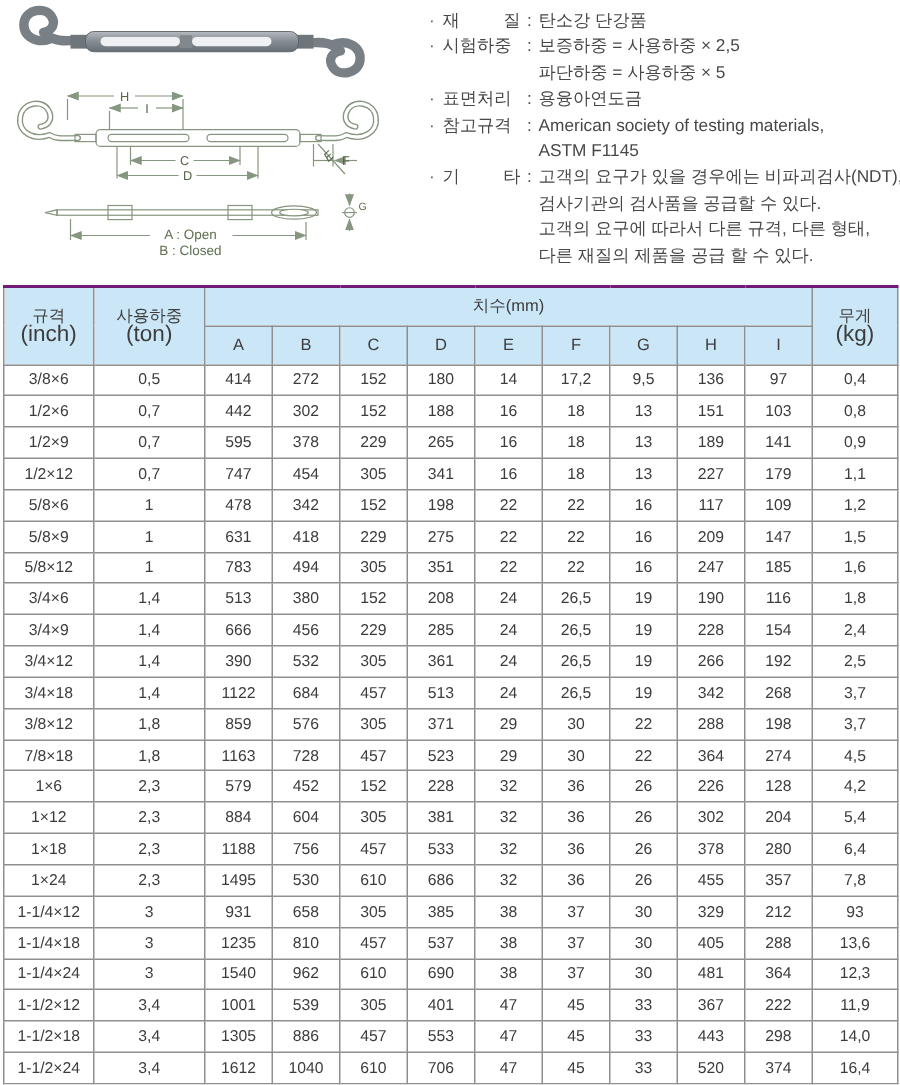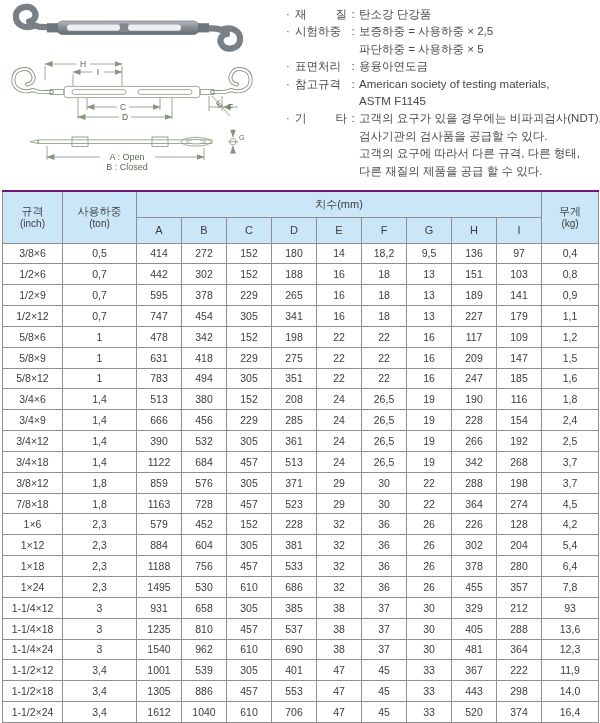--- a/index.html
+++ b/index.html
@@ -23,21 +23,21 @@
 
   
   .table-wrap { padding: 0 2px; }
   table.size-table { width: 596px; border-collapse: collapse; table-layout: fixed;
     border-top: 2px solid #701a75; border-bottom: 1px solid #8f8f8f; }
   table.size-table th, table.size-table td {
     border: 1px solid #8f8f8f; text-align: center; vertical-align: middle;
     color: #3c3c3c; overflow: hidden; }
   table.size-table thead th { background: #cbe7f7; font-weight: normal;
     font-size: 11px; height: 26px; line-height: 12px; }
-  table.size-table thead th .unit { font-size: 10px; }
+  table.size-table thead th .unit { font-size: 15px; }
   table.size-table tbody td { font-size: 10.5px; height: 20.85px; background: #ffffff; }
 
   
   svg text { font-family: "Liberation Sans", "DejaVu Sans", sans-serif; }
 </style>
 </head>
 <body>
 
 <div class="page">
 
@@ -253,21 +253,21 @@
       </thead>
       <tbody>
           <tr>
             <td>3/8×6</td>
             <td>0,5</td>
             <td>414</td>
             <td>272</td>
             <td>152</td>
             <td>180</td>
             <td>14</td>
-            <td>18,2</td>
+            <td>17,2</td>
             <td>9,5</td>
             <td>136</td>
             <td>97</td>
             <td>0,4</td>
           </tr>
           <tr>
             <td>1/2×6</td>
             <td>0,7</td>
             <td>442</td>
             <td>302</td>

